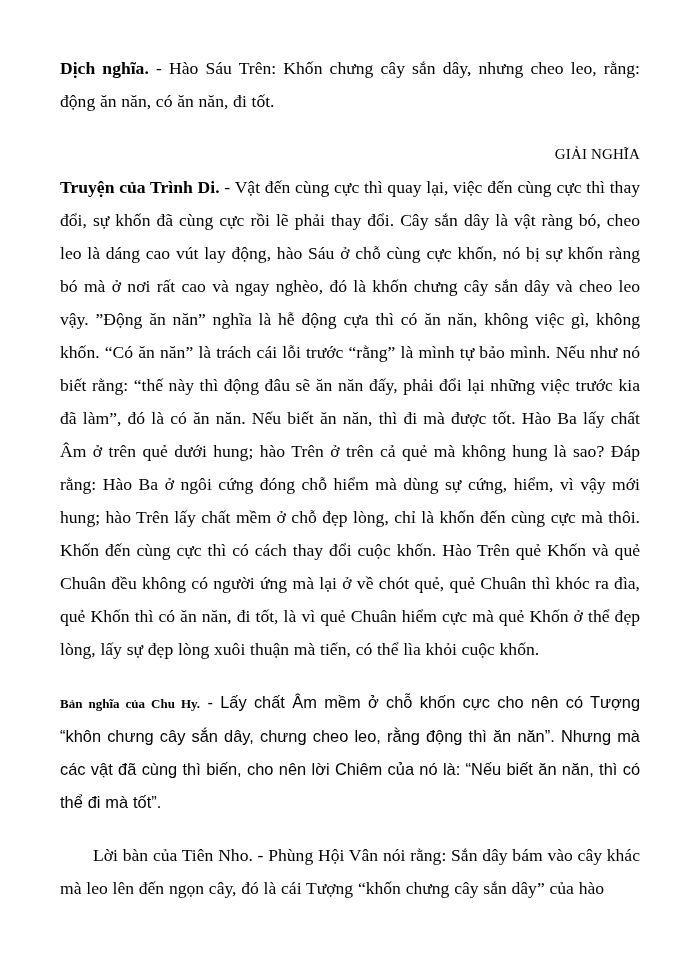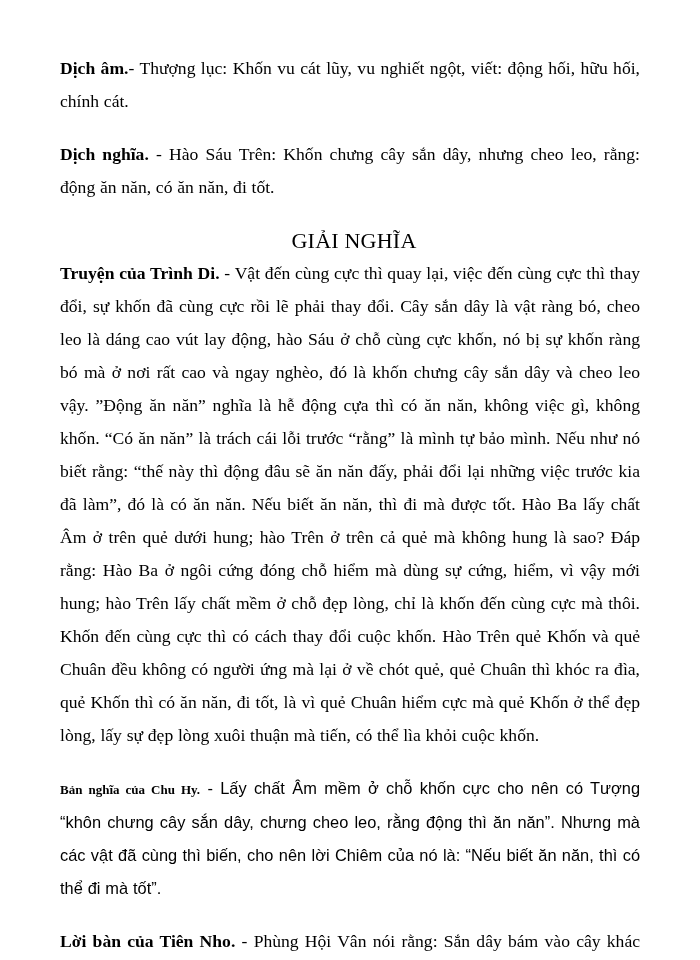--- a/index.html
+++ b/index.html
@@ -44,59 +44,57 @@
   .para + .para {
     margin-top: 20px;
   }
 
   
   .label-bold {
     font-weight: bold;
   }
 
   .label-plain {
-    font-weight: bold;
+    font-weight: normal;
+    margin-left: 33px;
   }
 
   
   .sans-body {
     font-family: "Liberation Sans", "DejaVu Sans", sans-serif;
     font-size: 16.4px;
   }
 
   
   .sans-body .label-bold {
     font-family: "Liberation Serif", "DejaVu Serif", serif;
     font-size: 13px;
   }
 
   
   .heading {
     margin: 20px 0 0 8px;
-    font-size: 22px;
+    font-size: 15px;
     line-height: 33px;
     font-weight: normal;
     letter-spacing: 0.01em;
-    text-align: center;
+    text-align: right;
   }
 
   
   .para-last {
     margin-top: 20px;
   }
 </style>
 </head>
 <body style="background: rgb(255, 255, 255); color: rgb(0, 0, 0);">
 
 <div class="page">
   <div class="content">
 
-    <p class="para">
-      <span class="label-bold">Dịch âm.</span><span>- Thượng lục: Khốn vu cát lũy, vu nghiết ngột, viết: động hối, hữu hối, chính cát.</span>
-    </p>
 
     <p class="para">
       <span class="label-bold">Dịch nghĩa.</span><span> - Hào Sáu Trên: Khốn chưng cây sắn dây, nhưng cheo leo, rằng: động ăn năn, có ăn năn, đi tốt.</span>
     </p>
 
     <h2 class="heading">GIẢI NGHĨA</h2>
 
     <p class="para">
       <span class="label-bold">Truyện của Trình Di.</span><span> - Vật đến cùng cực thì quay lại, việc đến cùng cực thì thay đổi, sự khốn đã cùng cực rồi lẽ phải thay đổi. Cây sắn dây là vật ràng bó, cheo leo là dáng cao vút lay động, hào Sáu ở chỗ cùng cực khốn, nó bị sự khốn ràng bó mà ở nơi rất cao và ngay nghèo, đó là khốn chưng cây sắn dây và cheo leo vậy. ”Động ăn năn” nghĩa là hễ động cựa thì có ăn năn, không việc gì, không khốn. “Có ăn năn” là trách cái lỗi trước “rằng” là mình tự bảo mình. Nếu như nó biết rằng: “thế này thì động đâu sẽ ăn năn đấy, phải đổi lại những việc trước kia đã làm”, đó là có ăn năn. Nếu biết ăn năn, thì đi mà được tốt. Hào Ba lấy chất Âm ở trên quẻ dưới hung; hào Trên ở trên cả quẻ mà không hung là sao? Đáp rằng: Hào Ba ở ngôi cứng đóng chỗ hiểm mà dùng sự cứng, hiểm, vì vậy mới hung; hào Trên lấy chất mềm ở chỗ đẹp lòng, chỉ là khốn đến cùng cực mà thôi. Khốn đến cùng cực thì có cách thay đổi cuộc khốn. Hào Trên quẻ Khốn và quẻ Chuân đều không có người ứng mà lại ở về chót quẻ, quẻ Chuân thì khóc ra đìa, quẻ Khốn thì có ăn năn, đi tốt, là vì quẻ Chuân hiểm cực mà quẻ Khốn ở thể đẹp lòng, lấy sự đẹp lòng xuôi thuận mà tiến, có thể lìa khỏi cuộc khốn.</span>
     </p>

